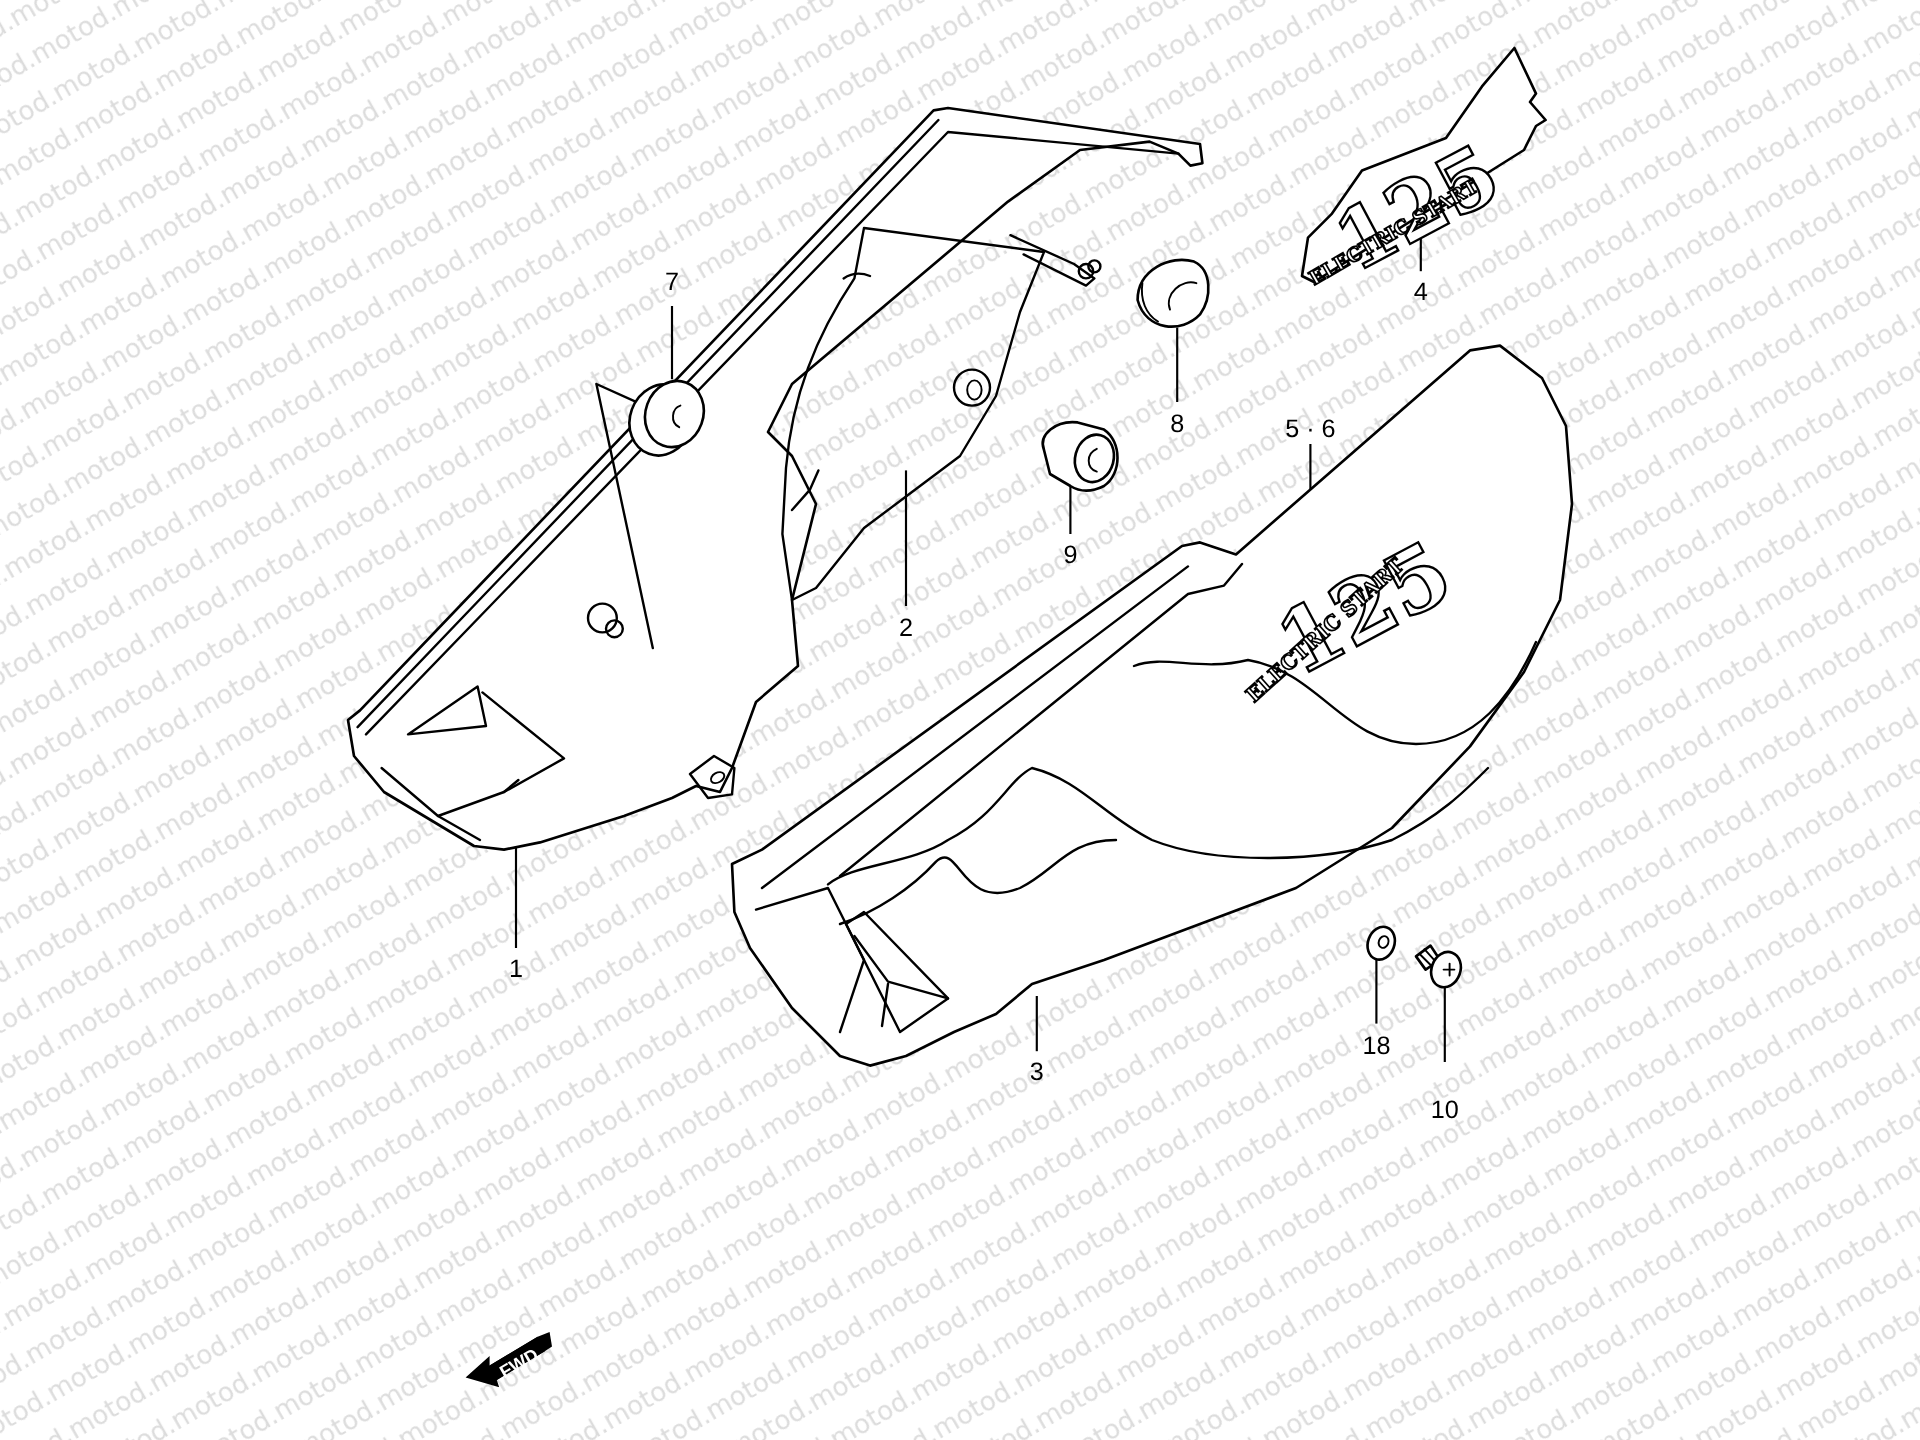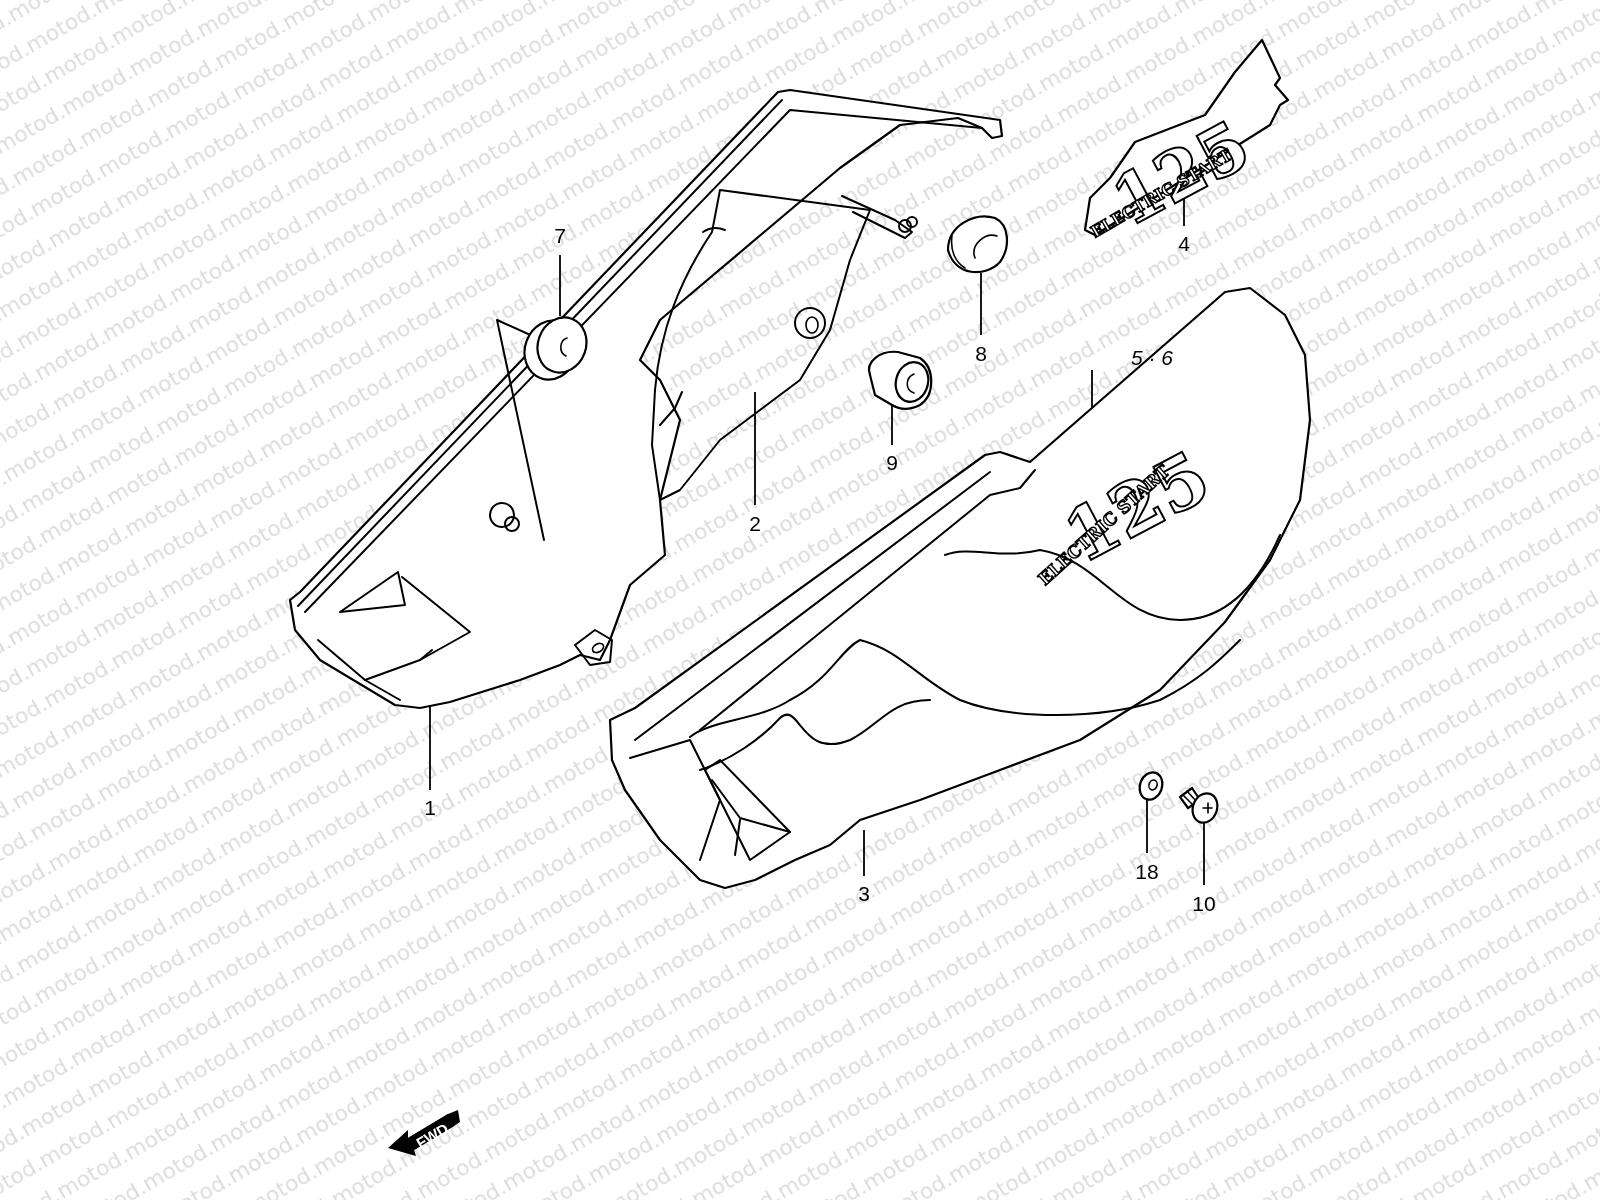--- a/index.html
+++ b/index.html
@@ -121,25 +121,25 @@
     <path class="thin" d="M1183,795 L1193,805 M1187,791 L1196,801"></path>
     <ellipse class="part" cx="1205" cy="808" rx="12" ry="15" transform="rotate(20 1205 808)"></ellipse>
     <path class="thin" d="M1203,808 L1212,808 M1208,803 L1208,813"></path>
   </g>
 </svg>
 
 <div class="callout" style="left:430px;top:797px;">1</div>
 <div class="callout" style="left:755px;top:513px;">2</div>
 <div class="callout" style="left:864px;top:883px;">3</div>
 <div class="callout" style="left:1184px;top:233px;">4</div>
-<div class="callout" style="left:1152px;top:347px;font-style:italic;">5 · 6</div>
+<div class="callout" style="left:1092px;top:347px;">5 · 6</div>
 <div class="callout" style="left:560px;top:225px;">7</div>
 <div class="callout" style="left:981px;top:343px;">8</div>
 <div class="callout" style="left:892px;top:452px;">9</div>
-<div class="callout" style="left:1204px;top:893px;">10</div>
+<div class="callout" style="left:1204px;top:915px;">10</div>
 <div class="callout" style="left:1147px;top:861px;">18</div>
 
 <svg id="fwd" viewBox="0 0 80 70" xmlns="http://www.w3.org/2000/svg">
   <g>
     <path d="M2,62 L22,44 L22,52 L62,28 L68,40 L28,64 L30,70 Z" fill="#000"></path>
     <path d="M22,52 L62,28 L72,24 L74,36 L68,40 L28,64 Z" fill="#000"></path>
   </g>
   <text x="28" y="56" font-family="Liberation Sans, sans-serif" font-weight="bold" font-size="15" fill="#fff" transform="rotate(-30 44 48)">FWD</text>
 </svg>
 

